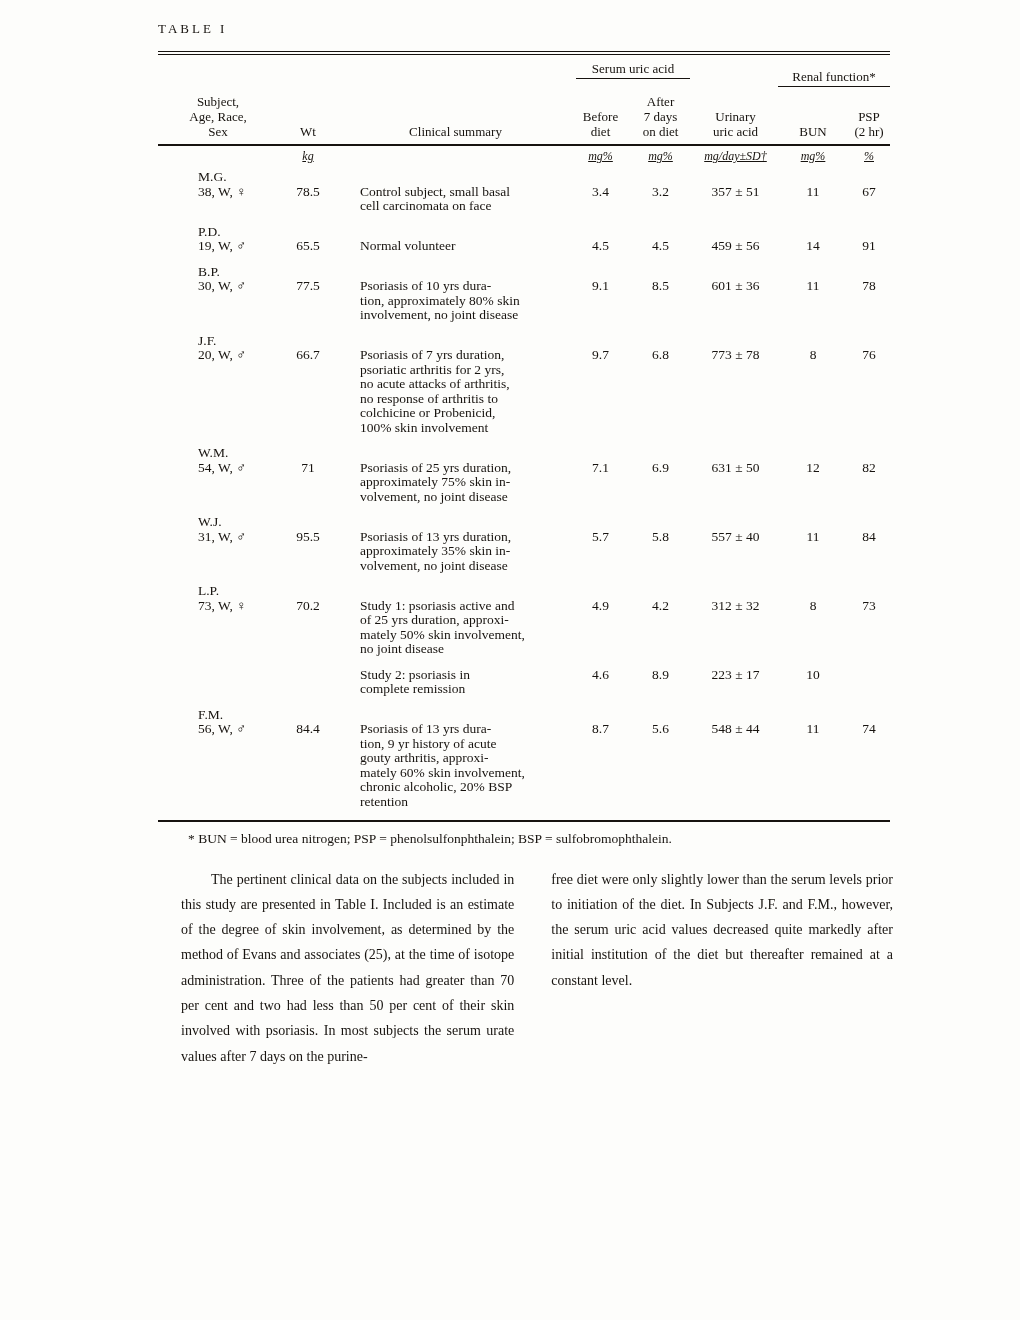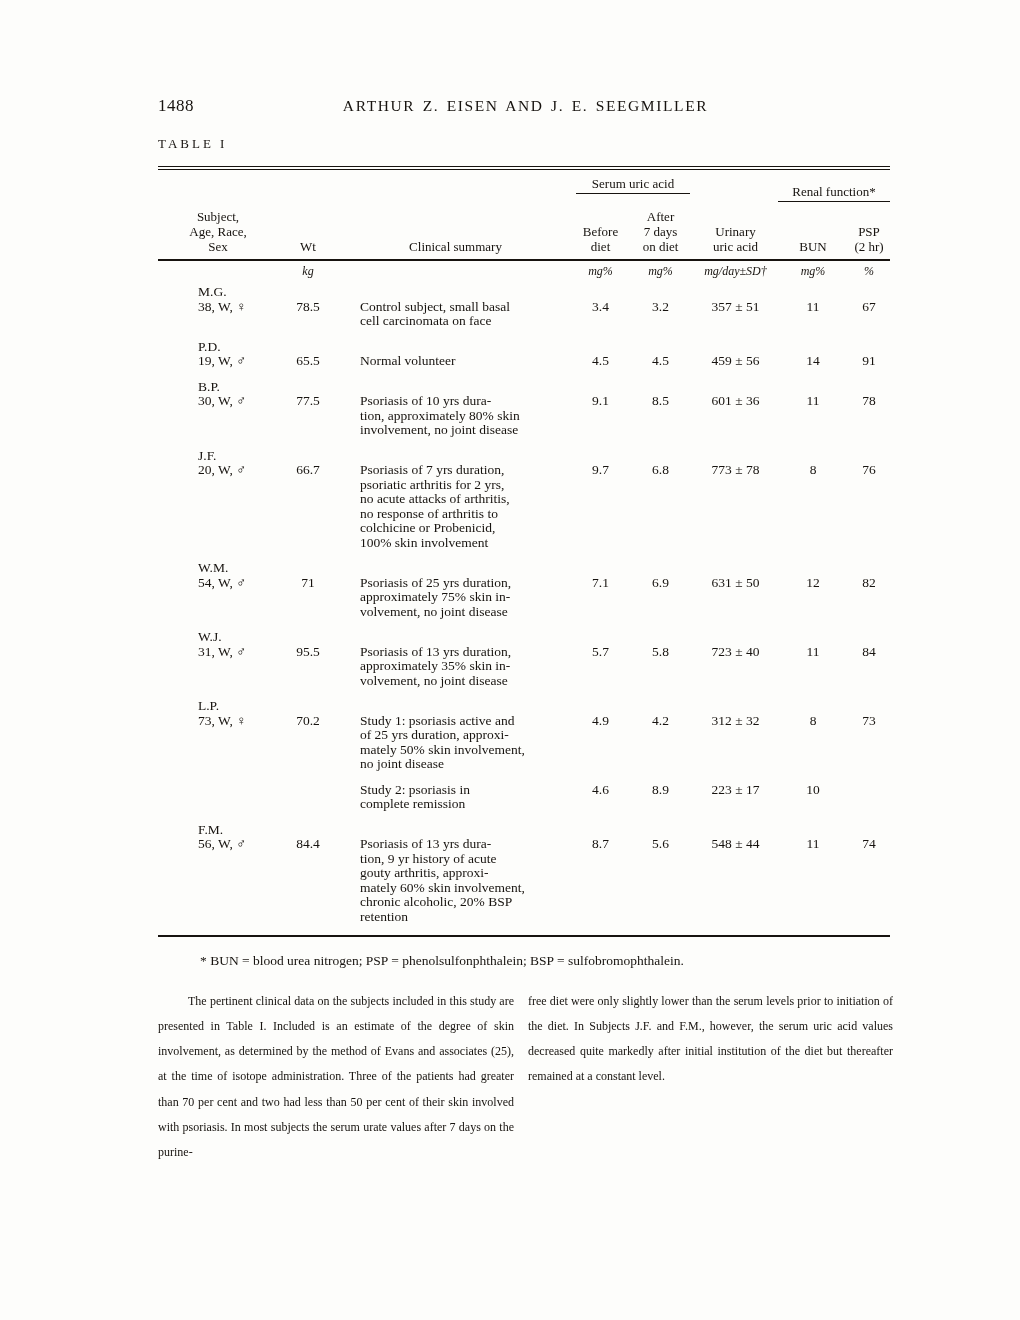--- a/index.html
+++ b/index.html
@@ -35,48 +35,44 @@
   th.h-group { padding-bottom:0; }
   .group-label { display:block; border-bottom:1px solid #17130f; padding:0 0 2px; }
   .group-label.serum { margin:0 3px 9px; }
   .group-label.renal { margin:0 0 1px; }
   tbody td {
     vertical-align:top; font-size:13.5px; line-height:14.5px;
     padding:0 0 11px; text-align:center;
   }
   tr.units td {
     font-style:italic; font-size:12px; line-height:13px;
-    border-top:2px solid #17130f; padding:4px 0 7px;
+    border-top:2px solid #17130f; padding:4px 0 7px;text-decoration:underline;
   }
   td.c-subject { text-align:left; padding-left:40px; white-space:pre-line; }
   td.c-clinical { text-align:left; padding-left:22px; white-space:pre-line; }
   td.pt { padding-top:14.5px; }
 
   
   .footnotes { margin-top:9px; font-size:13.5px; line-height:16.5px; text-align:justify; }
-  .footnotes p { margin:16px; text-indent:26px; }
+  .footnotes p { margin:4px; text-indent:26px; }
 
   
   .body-columns { display:flex; gap:14px; margin-top:19px; }
   .col-left  { width:356px; }
   .col-right { width:365px; }
-  .col-left, .col-right { font-size:12px; line-height:25.3px; text-align:justify; }
+  .col-left, .col-right { font-size:14px; line-height:25.3px; text-align:justify;margin-left:23px; }
   .body-columns p { margin:0; }
   .body-columns p.indent { text-indent:30px; }
 </style>
 </head>
 <body>
 
 <div class="page">
   <div class="content">
 
-    <div class="page-head">
-      <span class="page-number">1488</span>
-      <span class="running-head">ARTHUR Z. EISEN AND J. E. SEEGMILLER</span>
-    </div>
 
     <div class="table-label">TABLE I</div>
 
     <table class="subjects">
       <colgroup>
         <col style="width:120px">
           <col style="width:60px">
           <col style="width:235px">
         <col style="width:55px">
           <col style="width:65px">
@@ -185,21 +181,21 @@
           </tr>
           <tr>
             <td class="c-subject">W.J.
 31, W, ♂</td>
             <td class="c-wt pt">95.5</td>
             <td class="c-clinical pt">Psoriasis of 13 yrs duration,
 approximately 35% skin in-
 volvement, no joint disease</td>
             <td class="pt">5.7</td>
             <td class="pt">5.8</td>
-            <td class="pt">723 ± 40</td>
+            <td class="pt">557 ± 40</td>
             <td class="pt">11</td>
             <td class="pt">84</td>
           </tr>
           <tr>
             <td class="c-subject">L.P.
 73, W, ♀</td>
             <td class="c-wt pt">70.2</td>
             <td class="c-clinical pt">Study 1: psoriasis active and
 of 25 yrs duration, approxi-
 mately 50% skin involvement,

